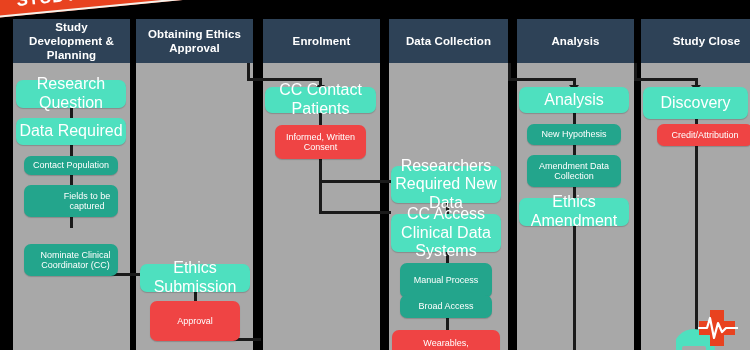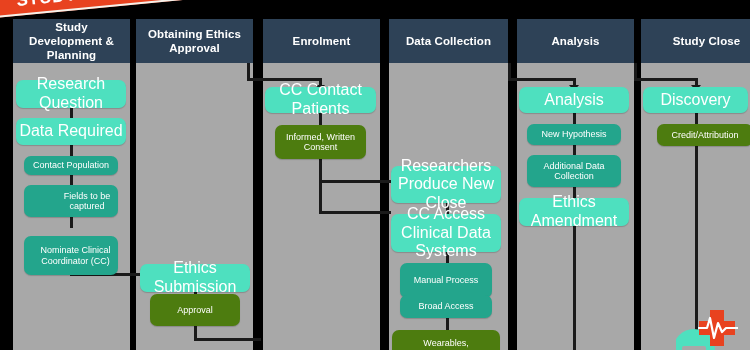--- a/index.html
+++ b/index.html
@@ -55,21 +55,21 @@
     align-items: center;
     justify-content: center;
     text-align: center;
     line-height: 1.16;
     z-index: 6;
     box-shadow: 0 1px 1px rgba(0,0,0,.18);
     padding: 0 3px;
   }
   .n-lightteal { background: #4ee0bf; }
   .n-darkteal  { background: #23a58c; }
-  .n-red       { background: #4d7c0f; }
+  .n-red       { background: #ef4444; }
 
   .sz-major { font-size: 16px; }
   .sz-minor { font-size: 9px; }
 
   
   .ln {
     position: absolute;
     background: #1a1a1a;
     z-index: 3;
   }
@@ -205,40 +205,40 @@
   <div class="ln ln-v" style="left:695px; top:78px; height:9px;"></div>
   <div class="arrowhead" style="left:691px; top:85px;"></div>
 
   <div class="ln ln-v" style="left:695px; top:113px; height:11px;"></div>
   <div class="ln ln-v" style="left:695px; top:146px; height:204px;"></div>
 
   <div class="node n-lightteal sz-major" style="left:16px; top:80px; width:110px; height:28px;">Research Question</div>
   <div class="node n-lightteal sz-major" style="left:16px; top:118px; width:110px; height:27px;">Data Required</div>
   <div class="node n-darkteal sz-minor" style="left:24px; top:156px; width:94px; height:19px;">Contact Population</div>
   <div class="node n-darkteal sz-minor" style="left:24px; top:185px; width:94px; height:32px;padding-left:35px;">Fields to be captured</div>
-  <div class="node n-darkteal sz-minor" style="left:24px; top:236px; width:94px; height:39px;padding-left:12px;">Nominate Clinical Coordinator (CC)</div>
+  <div class="node n-darkteal sz-minor" style="left:24px; top:244px; width:94px; height:32px;padding-left:12px;">Nominate Clinical Coordinator (CC)</div>
 
   <div class="node n-lightteal sz-major" style="left:140px; top:264px; width:110px; height:28px;">Ethics Submission</div>
-  <div class="node n-red sz-minor" style="left:150px; top:294px; width:90px; height:32px;">Approval</div>
+  <div class="node n-red sz-minor" style="left:150px; top:301px; width:90px; height:40px;">Approval</div>
 
   <div class="node n-lightteal sz-major" style="left:265px; top:87px; width:111px; height:26px;">CC Contact Patients</div>
   <div class="node n-red sz-minor" style="left:275px; top:125px; width:91px; height:34px;">Informed, Written Consent</div>
 
-  <div class="node n-lightteal sz-major" style="left:391px; top:166px; width:110px; height:37px;">Researchers Produce New Close</div>
+  <div class="node n-lightteal sz-major" style="left:391px; top:166px; width:110px; height:37px;">Researchers Required New Data</div>
   <div class="node n-lightteal sz-major" style="left:391px; top:214px; width:110px; height:38px;">CC Access Clinical Data Systems</div>
   <div class="node n-darkteal sz-minor" style="left:400px; top:263px; width:92px; height:35px;">Manual Process</div>
   <div class="node n-darkteal sz-minor" style="left:400px; top:295px; width:92px; height:23px;">Broad Access</div>
   <div class="node n-red sz-minor" style="left:392px; top:330px; width:108px; height:26px;">Wearables,</div>
 
   <div class="node n-lightteal sz-major" style="left:519px; top:87px; width:110px; height:26px;">Analysis</div>
   <div class="node n-darkteal sz-minor" style="left:527px; top:124px; width:94px; height:21px;">New Hypothesis</div>
-  <div class="node n-darkteal sz-minor" style="left:527px; top:155px; width:94px; height:32px;">Additional Data Collection</div>
+  <div class="node n-darkteal sz-minor" style="left:527px; top:155px; width:94px; height:32px;">Amendment Data Collection</div>
   <div class="node n-lightteal sz-major" style="left:519px; top:198px; width:110px; height:28px;">Ethics Amendment</div>
 
-  <div class="node n-lightteal sz-major" style="left:643px; top:87px; width:105px; height:26px;">Discovery</div>
+  <div class="node n-lightteal sz-major" style="left:643px; top:87px; width:105px; height:32px;">Discovery</div>
   <div class="node n-red sz-minor" style="left:649px; top:124px; width:96px; height:22px;margin-left:8px;">Credit/Attribution</div>
 
   <svg id="medicon" viewBox="0 0 66 52">
     <circle cx="18" cy="46" r="21" fill="#4ee0bf"></circle>
     <rect x="6" y="42" width="24" height="13" rx="2" fill="#a8a8a8"></rect>
     <path d="M34 6 h14 v11 h11 v14 h-11 v11 h-14 v-11 h-11 v-14 h11 z" fill="#e8421f"></path>
     <polyline points="22,24 31,24 34,14 38,34 42,19 46,28 50,24 62,24" fill="none" stroke="#ffffff" stroke-width="2.2" stroke-linejoin="round"></polyline>
   </svg>
 
   <div id="ribbon">

